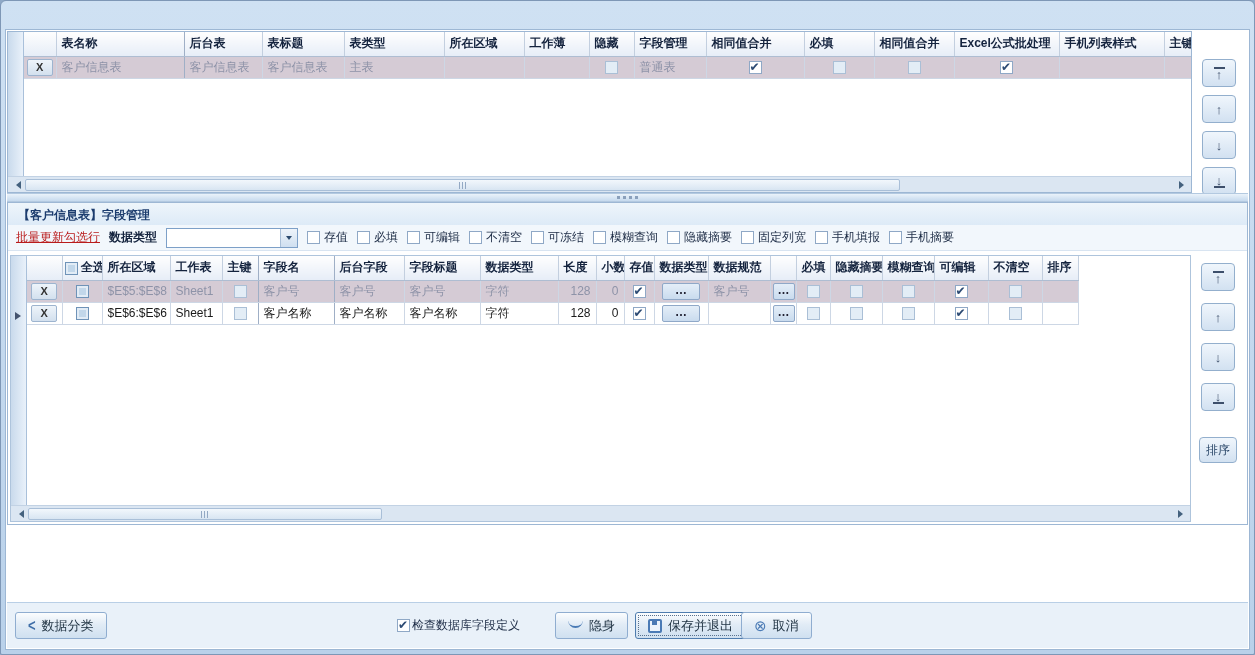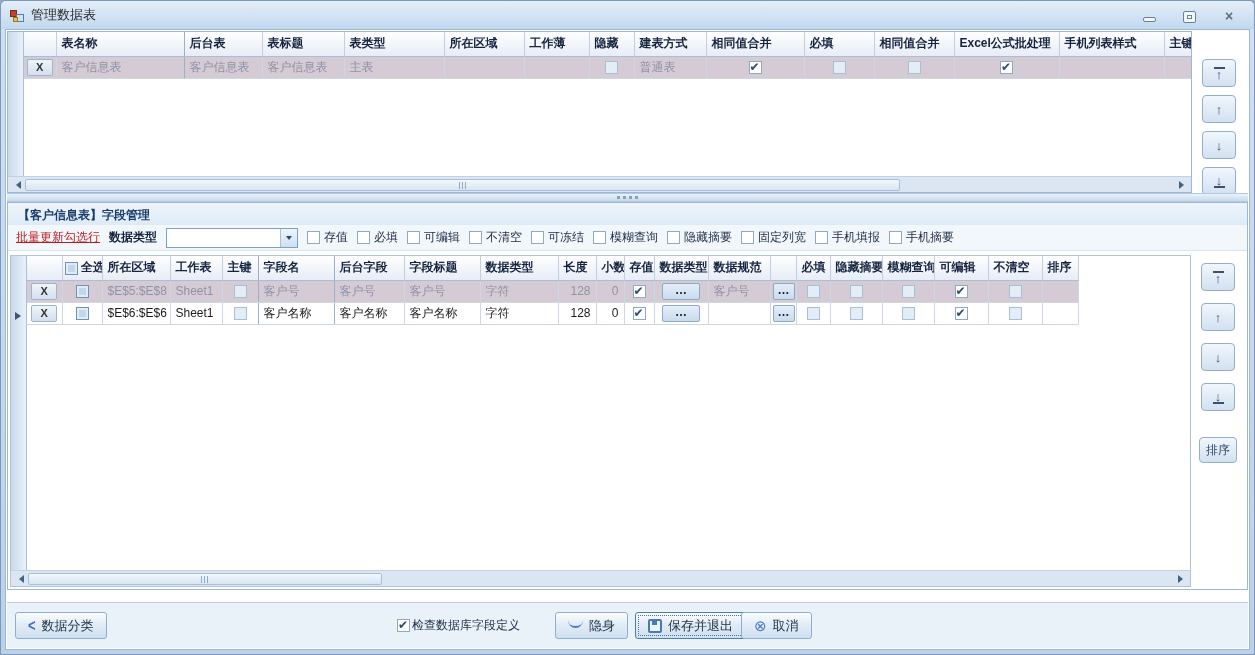--- a/index.html
+++ b/index.html
@@ -60,21 +60,21 @@
   .ab { display:flex; flex-direction:column; align-items:center; gap:0; line-height:11px; }
   .ab .bar { width:11px; height:0; border-top:2px solid #3d4f6b; }
   .ab .ar { font-size:13px; color:#3d4f6b; font-weight:bold; }
   .sort-btn { position:absolute; left:4px; width:38px; height:26px; background:linear-gradient(180deg,#f0f6fc,#d2e1f1); border:1px solid #93afcd; border-radius:4px; color:#1d3b5e; font-size:12px; display:flex; align-items:center; justify-content:center; cursor:default; }
 
   
   .splitter { position:absolute; top:163px; left:1px; right:1px; height:9px; background:linear-gradient(180deg,#eaf2fa,#c6daee); border-top:1px solid #b3c9e0; border-bottom:1px solid #b3c9e0; display:flex; align-items:center; justify-content:center; gap:3px; }
   .splitter i { width:3px; height:3px; background:#8aa0bc; display:block; }
 
   
-  .fields-panel { position:absolute; top:172px; left:1px; right:1px; height:388px; border:1px solid #9db7d4; background:#fff; }
+  .fields-panel { position:absolute; top:172px; left:1px; right:1px; height:323px; border:1px solid #9db7d4; background:#fff; }
   .fp-title { height:22px; background:linear-gradient(180deg,#eef5fb,#ddeaf7); padding:4px 10px 0; color:#1c3c6e; font-weight:bold; }
   .fp-toolbar { height:26px; display:flex; align-items:center; gap:9px; padding:0 8px; background:#f2f7fc; border-bottom:1px solid #d8e4f1; }
   .dis-label { color:#b91c1c;text-decoration:underline; }
   .tb-label { color:#14233e; font-weight:bold; }
   .combo { width:132px; height:20px; background:#fff; border:1px solid #7da0c8; display:flex; align-items:center; }
   .combo-val { flex:1; padding:0 4px; }
   .combo-btn { width:17px; height:18px; background:linear-gradient(180deg,#eef4fa,#cfdff0); border-left:1px solid #a9bfd8; display:flex; align-items:center; justify-content:center; }
   .combo-btn i { width:0; height:0; border:3px solid transparent; border-top:4px solid #2b4a6e; margin-top:3px; }
   .opt { display:flex; align-items:center; gap:4px; color:#1c2b45; cursor:default; }
   .fg-wrap { top:52px; left:2px; right:56px; bottom:2px; border:1px solid #aec4dc; }
@@ -87,41 +87,20 @@
   .eye { width:15px; height:8px; border-bottom:2px solid #4a7ab5; border-radius:0 0 12px 12px; margin-top:-4px; }
   .floppy { width:14px; height:14px; border:2px solid #4a7ab5; border-radius:2px; background:#eaf3fc; position:relative; }
   .floppy::before { content:""; position:absolute; top:0; left:2px; width:5px; height:4px; background:#4a7ab5; }
   .cancel-glyph { color:#4a7ab5; font-size:15px; line-height:14px; }
   .bb-check { position:absolute; top:14px; display:flex; align-items:center; gap:2px; color:#1c2b45; }
 </style>
 </head>
 <body>
 
 <div class="win">
-  <div class="titlebar">
-    <span class="app-icon">
-        <i class="sq1"></i>
-        <i class="sq2"></i>
-        <i class="sq3"></i>
-      </span>
-    <span class="wtitle">管理数据表</span>
-    <div class="wctrls">
-      <span class="wbtn">
-          <i class="g-min"></i>
-        </span>
-      <span class="wbtn">
-          <i class="g-max">
-            <i></i>
-          </i>
-        </span>
-      <span class="wbtn">
-          <span class="g-close">×</span>
-        </span>
-    </div>
-  </div>
 
   <div class="client">
 
     <div class="top-panel">
       <div class="gridwrap tg-wrap">
         <div class="rowstrip"></div>
         <div class="tblbox">
           <table class="dg" style="width:1210px">
             <colgroup>
               <col style="width:32px">
@@ -143,21 +122,21 @@
             <tbody>
                 <tr>
               <th class="c"></th>
               <th class="sep">表名称</th>
               <th>后台表</th>
               <th>表标题</th>
               <th>表类型</th>
               <th>所在区域</th>
               <th>工作薄</th>
               <th>隐藏</th>
-              <th>建表方式</th>
+              <th>字段管理</th>
               <th>相同值合并</th>
               <th>必填</th>
               <th>相同值合并</th>
               <th>Excel公式批处理</th>
               <th>手机列表样式</th>
               <th>主键重复提</th>
             </tr>
             <tr class="sel">
               <td class="c"><span class="xbtn">X</span></td>
               <td class="sep">客户信息表</td>

